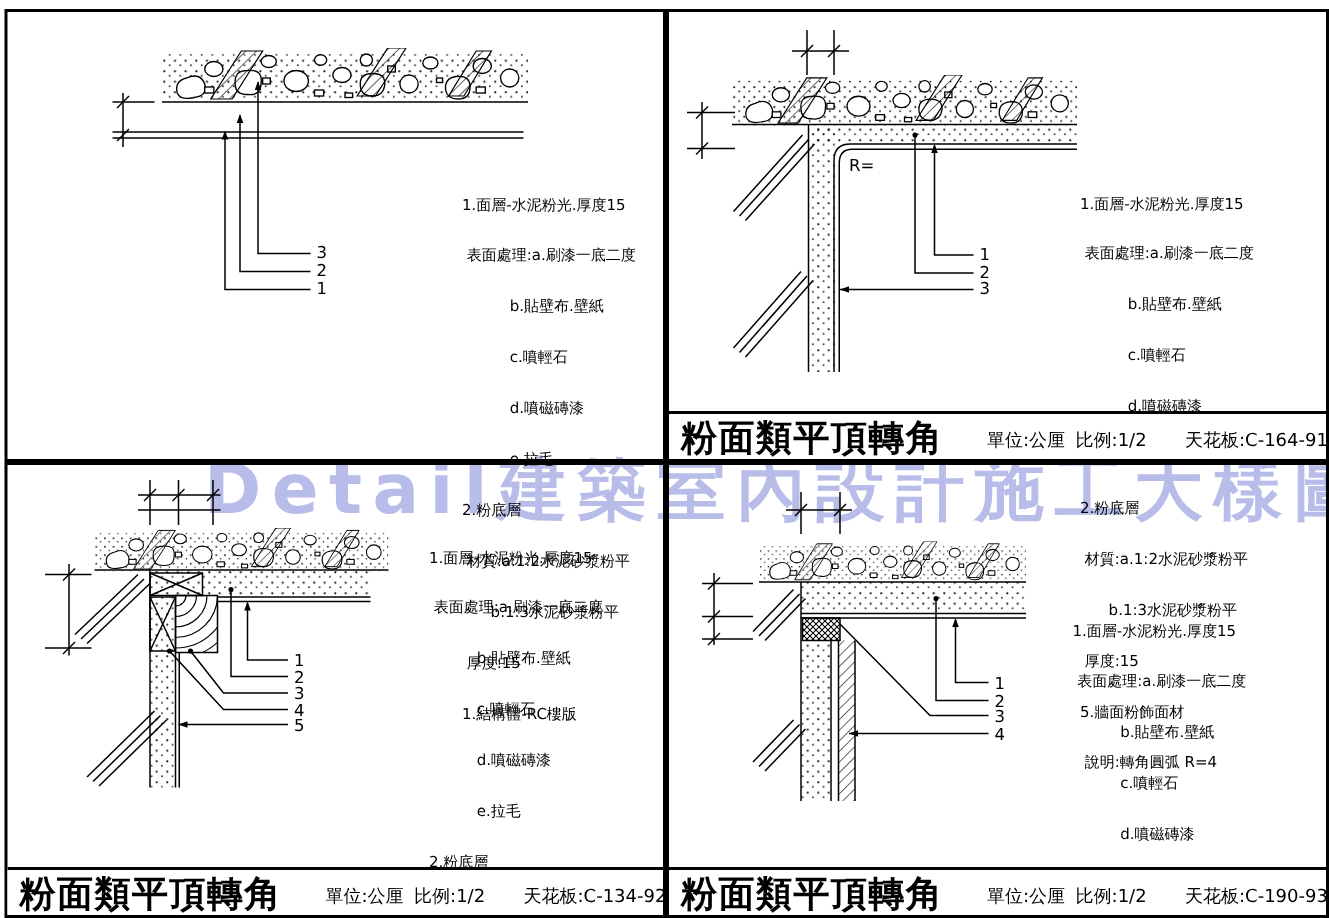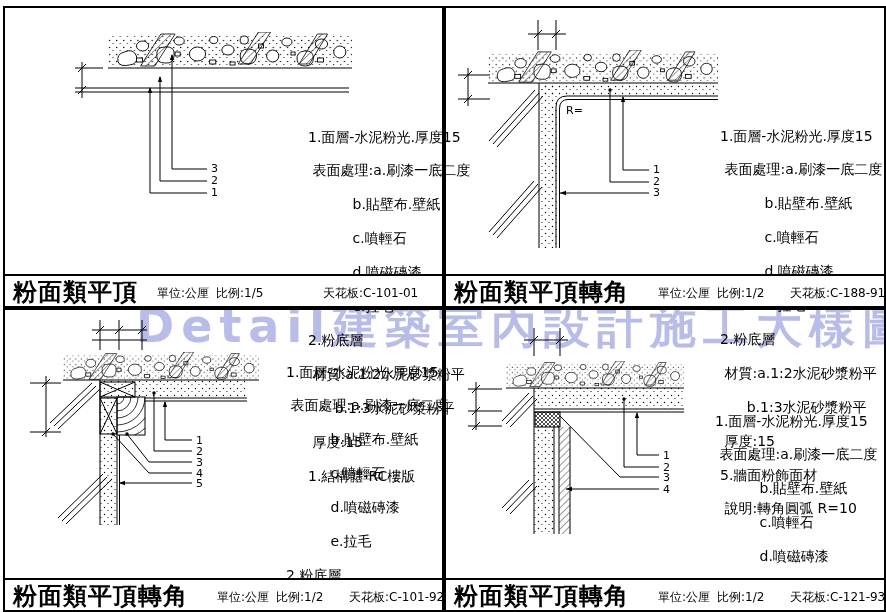--- a/index.html
+++ b/index.html
@@ -6,21 +6,21 @@
   .sheet{position:relative;width:886px;height:612px;background:#fff;overflow:hidden;
          font-family:"DejaVu Sans",sans-serif;color:#000;}
   .watermark{position:absolute;left:136px;top:301px;z-index:1;white-space:nowrap;
              font-size:46px;font-weight:bold;letter-spacing:7px;line-height:50px;}
   .panel{position:absolute;border:2px solid #000;background:transparent;z-index:2;}
   .p1{left:3px;top:6px;width:437px;height:298px;}
   .p2{left:444px;top:6px;width:438px;height:298px;}
   .p3{left:3px;top:308px;width:437px;height:300px;}
   .p4{left:444px;top:308px;width:438px;height:300px;}
   .drawing{position:absolute;left:0;top:0;}
-  .notes{position:absolute;font-size:14px;line-height:11.3px;white-space:pre;letter-spacing:0;}
+  .notes{position:absolute;font-size:10px;line-height:11.3px;white-space:pre;letter-spacing:0;}
   .titlebar{position:absolute;left:0;right:0;bottom:0;height:30px;border-top:2px solid #000;background:#fff;}
   .big{position:absolute;left:8px;top:0px;font-size:24px;font-weight:bold;letter-spacing:1px;white-space:nowrap;}
   .unitscale{position:absolute;top:9px;font-size:12px;white-space:nowrap;}
   .unitscale .sc{margin-left:7px;}
   .dwgno{position:absolute;top:9px;font-size:12px;white-space:nowrap;}
   .p1 .unitscale{left:152px}  .p1 .dwgno{left:318px}
   .p2 .unitscale,.p3 .unitscale,.p4 .unitscale{left:212px}
   .p2 .dwgno,.p3 .dwgno,.p4 .dwgno{left:344px}
   svg text{font-family:"DejaVu Sans",sans-serif;font-size:11px;fill:#000;}
 </style>
@@ -107,25 +107,20 @@
       <div>          b.貼壁布.壁紙</div>
       <div>          c.噴輕石</div>
       <div>          d.噴磁磚漆</div>
       <div>          e.拉毛</div>
       <div>2.粉底層</div>
       <div> 材質:a.1:2水泥砂漿粉平</div>
       <div>      b.1:3水泥砂漿粉平</div>
       <div> 厚度:15</div>
       <div>1.結構體-RC樓版</div>
     </div>
-    <div class="titlebar">
-      <span class="big">粉面類平頂</span>
-      <span class="unitscale"><span>單位:公厘</span><span class="sc">比例:1/5</span></span>
-      <span class="dwgno">天花板:C-101-01</span>
-    </div>
   </div>
 
   <div class="panel p2">
     <svg class="drawing" width="434" height="262" viewBox="0 0 434 262">
       <rect x="93" y="75" width="179" height="13" fill="url(#dots)"></rect>
       <rect x="93" y="75" width="19" height="165" fill="url(#dots)"></rect>
       <use href="#rubble" x="42" y="42" width="230" height="34"></use>
       <g stroke="#000" stroke-width="1" fill="none">
         <line x1="42" y1="75" x2="272" y2="75"></line>
         <line x1="92" y1="12" x2="92" y2="42"></line>
@@ -166,26 +161,26 @@
       <div> 表面處理:a.刷漆一底二度</div>
       <div>          b.貼壁布.壁紙</div>
       <div>          c.噴輕石</div>
       <div>          d.噴磁磚漆</div>
       <div>          e.拉毛</div>
       <div>2.粉底層</div>
       <div> 材質:a.1:2水泥砂漿粉平</div>
       <div>      b.1:3水泥砂漿粉平</div>
       <div> 厚度:15</div>
       <div>5.牆面粉飾面材</div>
-      <div> 說明:轉角圓弧 R=10</div>
+      <div> 說明:轉角圓弧 R=4</div>
     </div>
     <div class="titlebar">
       <span class="big">粉面類平頂轉角</span>
       <span class="unitscale"><span>單位:公厘</span><span class="sc">比例:1/2</span></span>
-      <span class="dwgno">天花板:C-188-91</span>
+      <span class="dwgno">天花板:C-164-91</span>
     </div>
   </div>
 
   <div class="panel p3">
     <svg class="drawing" width="433" height="264" viewBox="0 0 433 264">
       <defs>
           <clipPath id="clipC">
             <rect x="112" y="87" width="28" height="38"></rect>
           </clipPath>
         </defs>
@@ -269,21 +264,21 @@
       
       
       
       
       
       
     </div>
     <div class="titlebar">
       <span class="big">粉面類平頂轉角</span>
       <span class="unitscale"><span>單位:公厘</span><span class="sc">比例:1/2</span></span>
-      <span class="dwgno">天花板:C-101-92</span>
+      <span class="dwgno">天花板:C-134-92</span>
     </div>
   </div>
 
   <div class="panel p4">
     <svg class="drawing" width="434" height="264" viewBox="0 0 434 264">
       <rect x="88" y="78" width="150" height="21" fill="url(#dots)"></rect>
       <rect x="88" y="117" width="20" height="107" fill="url(#dots)"></rect>
       <rect x="113" y="117" width="11" height="107" fill="url(#hatch)"></rect>
       <use href="#rubble" x="60" y="51" width="178" height="27"></use>
       <g stroke="#000" stroke-width="1" fill="none">
@@ -339,17 +334,17 @@
       
       
       
       
       
       
     </div>
     <div class="titlebar">
       <span class="big">粉面類平頂轉角</span>
       <span class="unitscale"><span>單位:公厘</span><span class="sc">比例:1/2</span></span>
-      <span class="dwgno">天花板:C-121-93</span>
+      <span class="dwgno">天花板:C-190-93</span>
     </div>
   </div>
 
 </div>
 
 </body></html>

